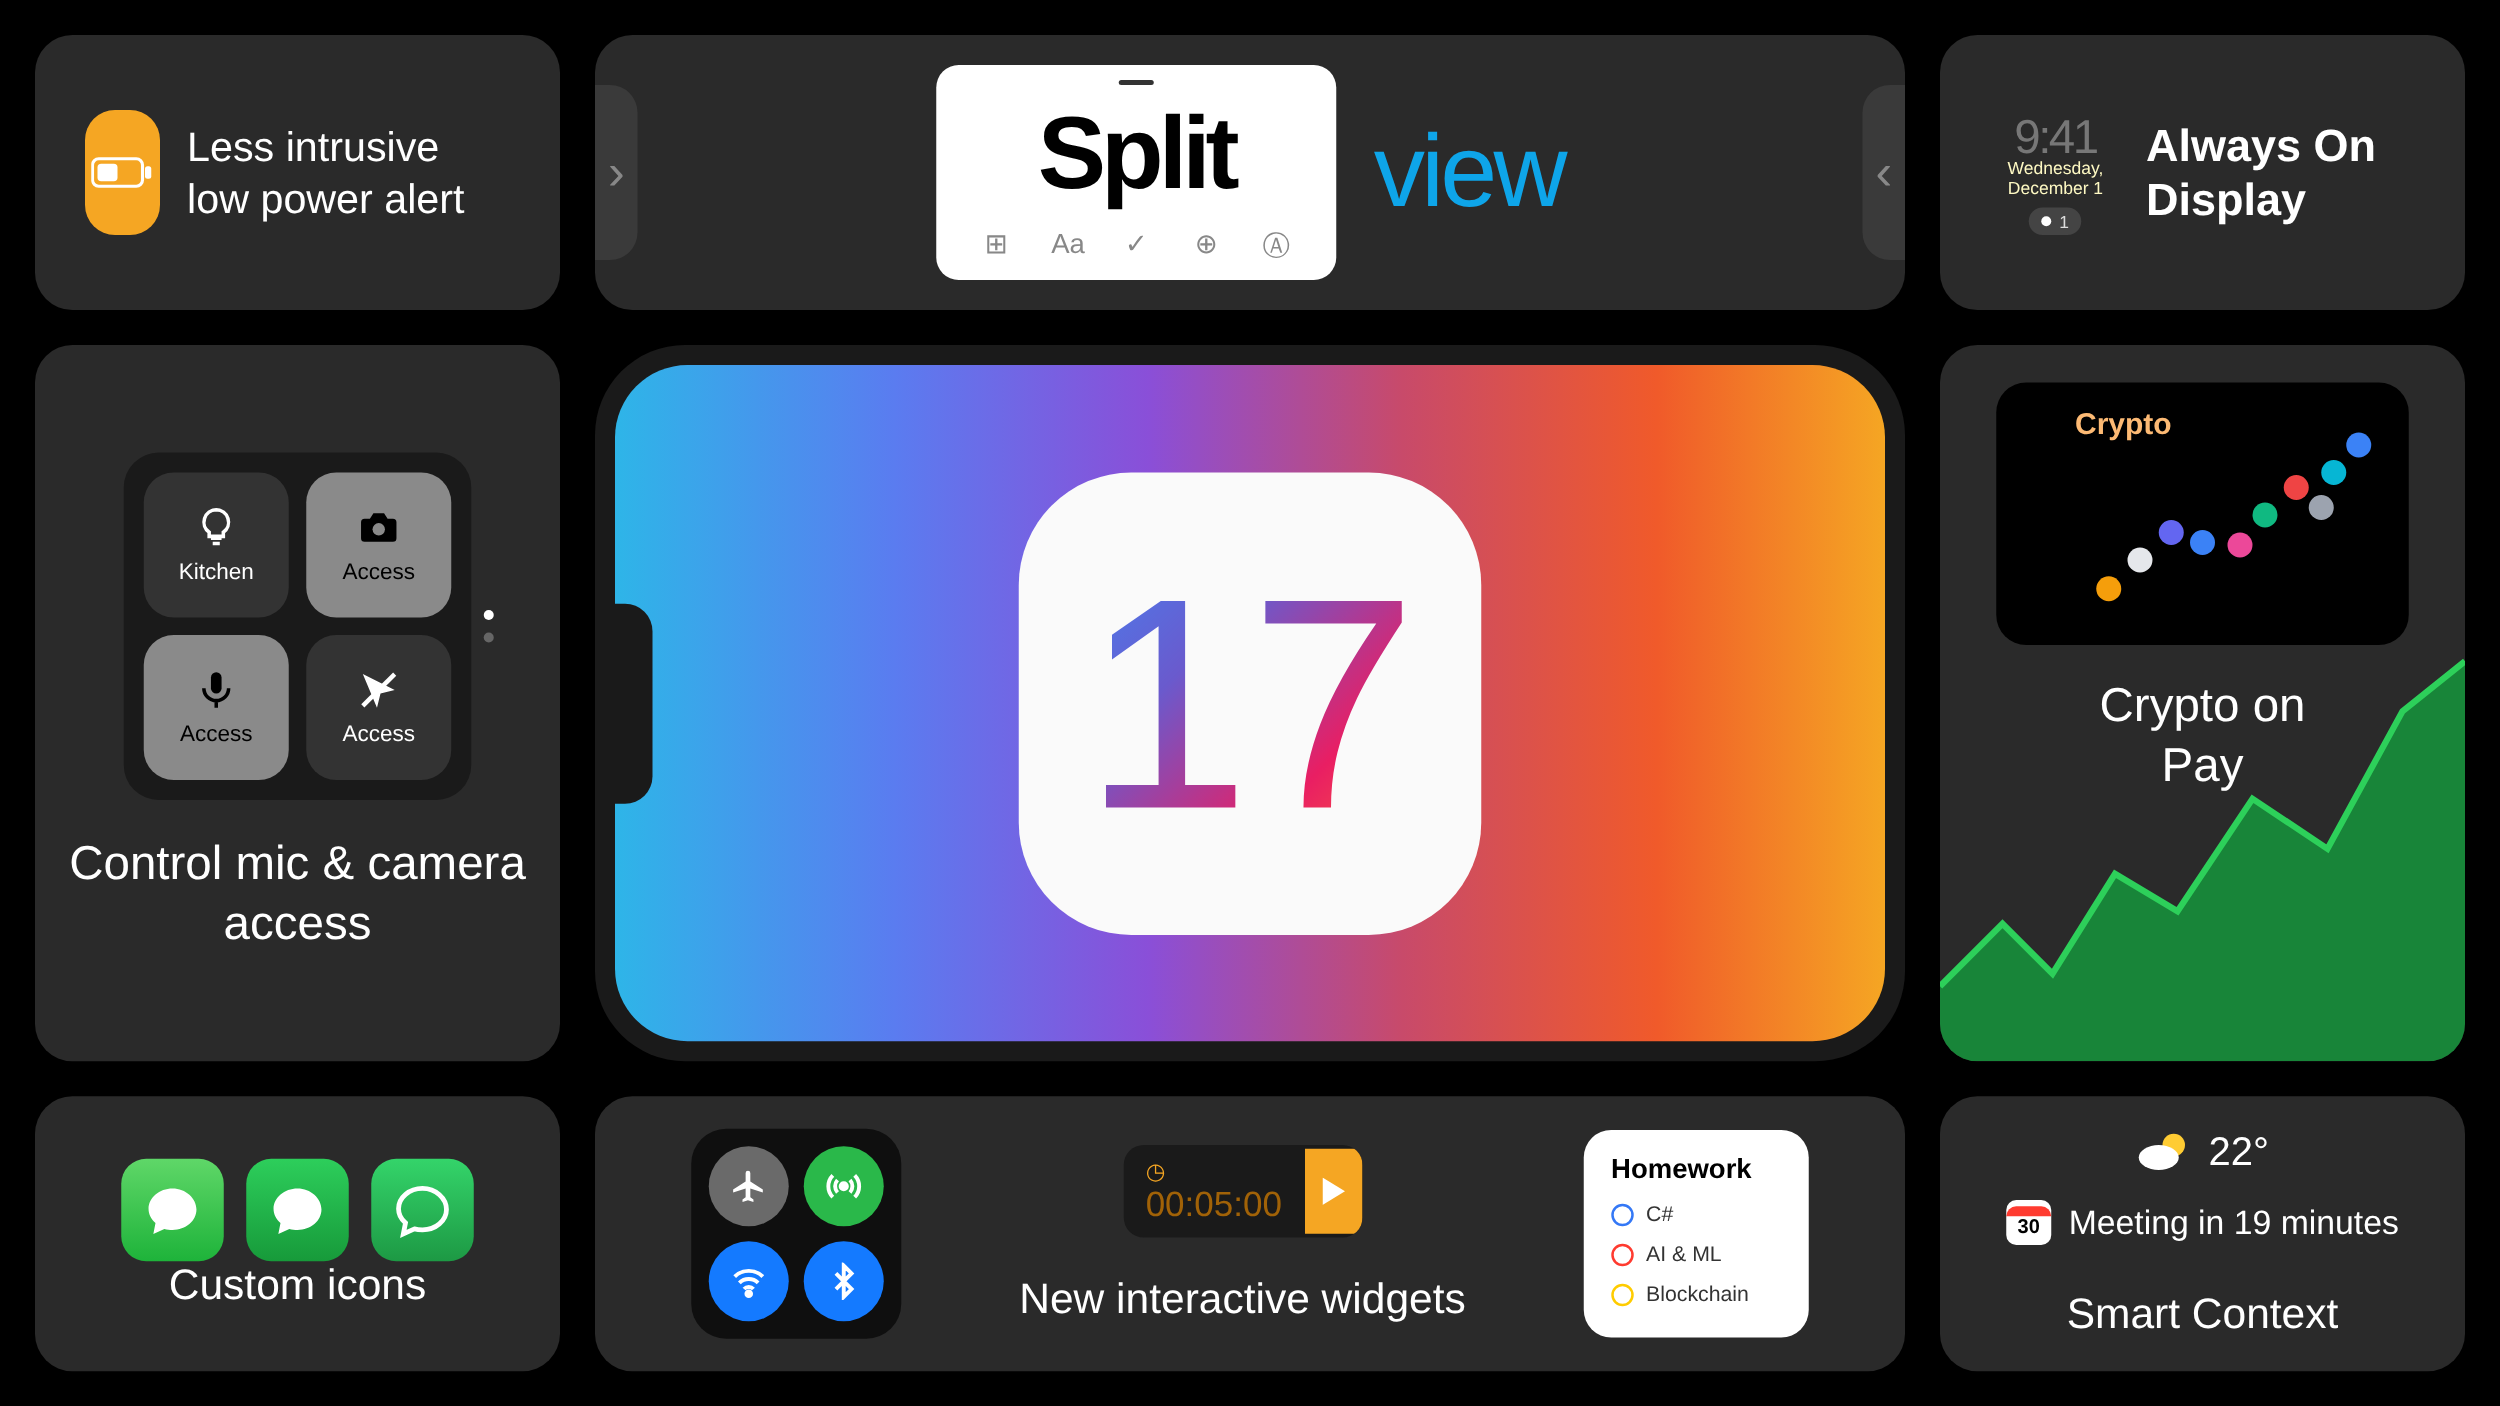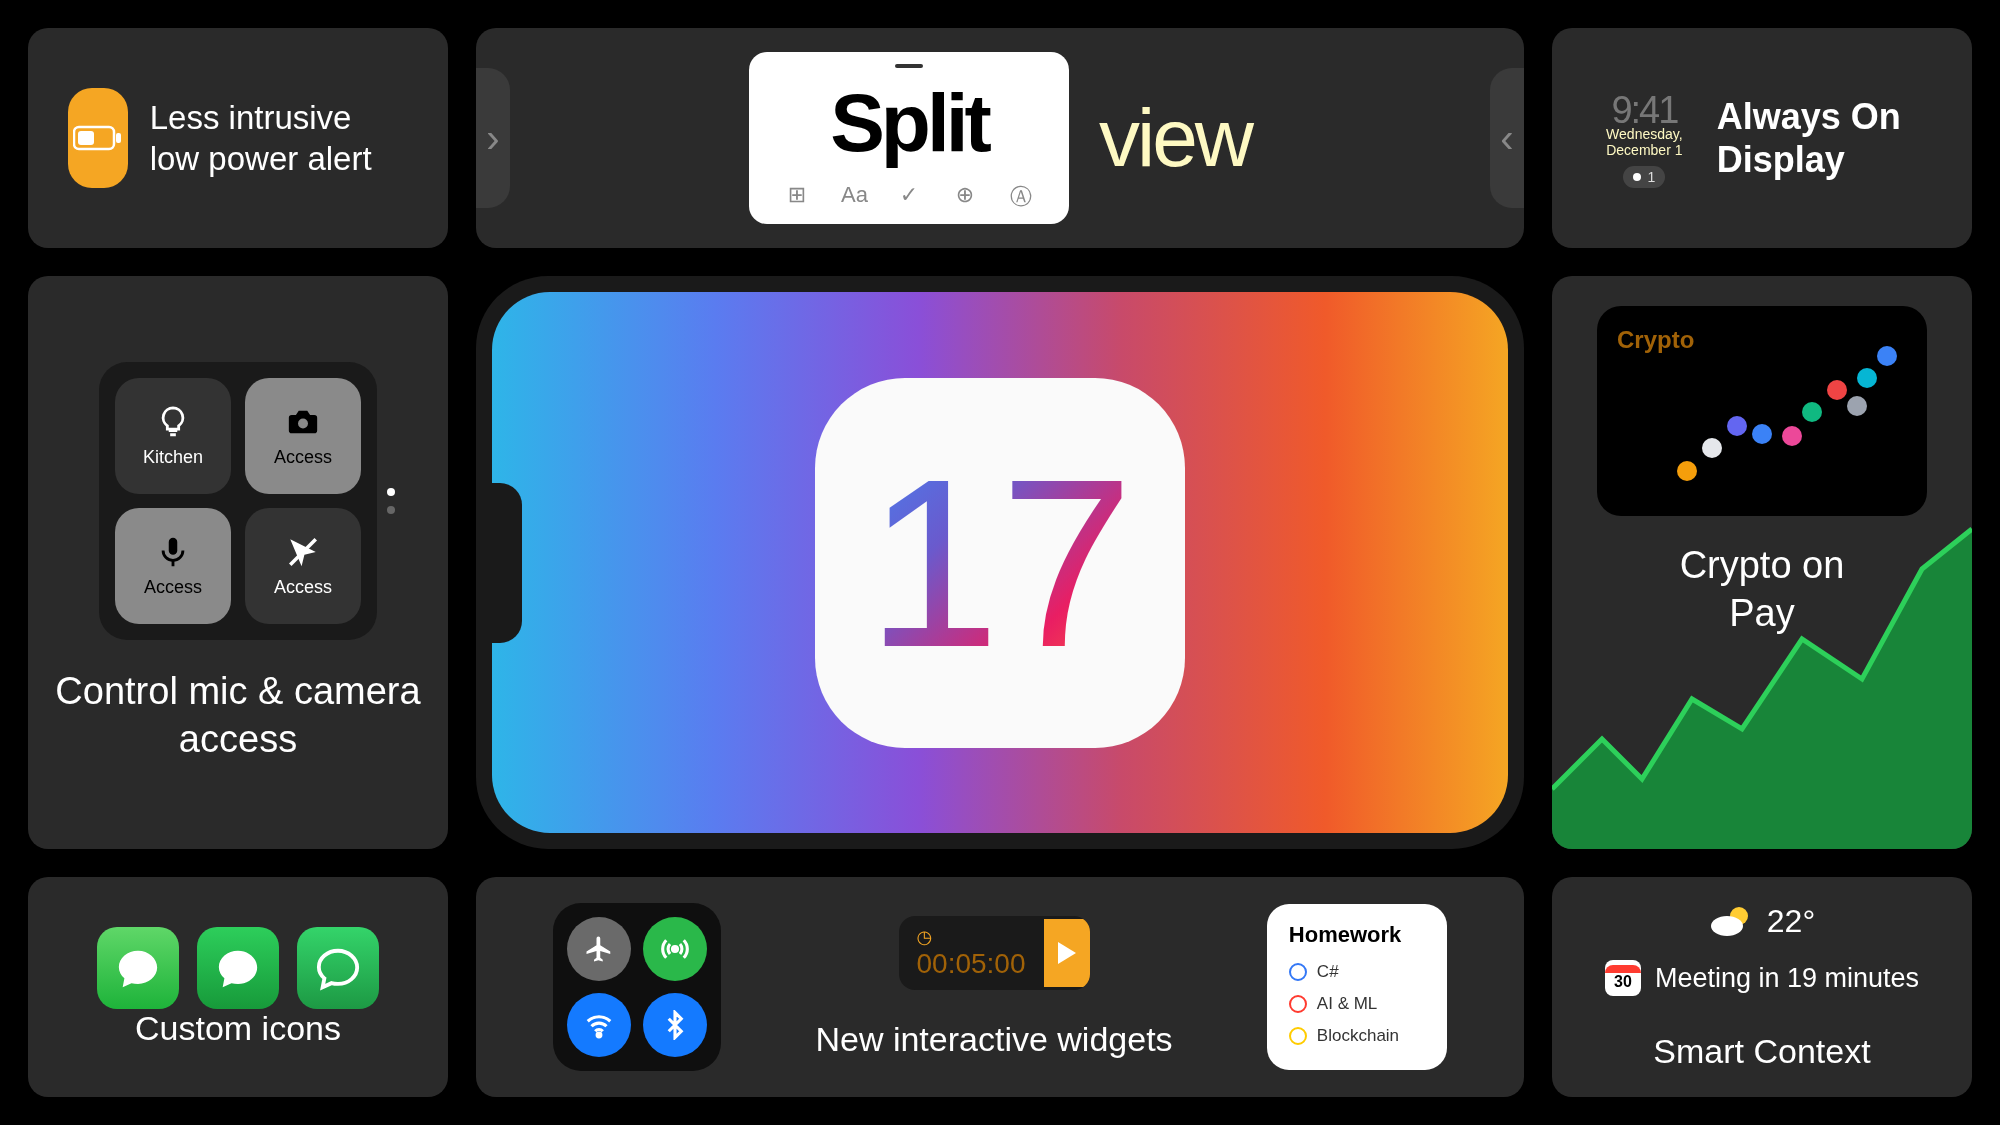--- a/index.html
+++ b/index.html
@@ -9,21 +9,21 @@
   width: 2000px;
   height: 1125px;
   padding: 28px;
   display: grid;
   grid-template-columns: 420px 1fr 420px;
   grid-template-rows: 220px 1fr 220px;
   gap: 28px;
 }
 .card {
   background: #2a2a2a;
-  border-radius: 20px;
+  border-radius: 30px;
   position: relative;
   overflow: hidden;
 }
 
 
 .low-power {
   display: flex;
   align-items: center;
   padding: 0 40px;
   gap: 22px;
@@ -75,21 +75,21 @@
 }
 .split-notch {
   width: 28px;
   height: 4px;
   background: #333;
   border-radius: 2px;
   margin: 0 auto 8px;
 }
 .split-title-row { display: flex; align-items: center; justify-content: center; }
 .split-bold { color: #000; font-weight: 800; font-size: 82px; letter-spacing: -4px; }
-.split-light { color: #fef9c3; font-size: 82px; font-weight: 500; letter-spacing: -3px; }
+.split-light { color: #0ea5e9; font-size: 82px; font-weight: 500; letter-spacing: -3px; }
 .split-toolbar {
   display: flex;
   justify-content: space-around;
   padding: 12px 20px 8px;
   color: #888;
   font-size: 22px;
 }
 .split-toolbar span { width: 24px; text-align: center; }
 
 
@@ -246,23 +246,24 @@
 .crypto-widget {
   background: #000;
   border-radius: 24px;
   width: 330px;
   height: 210px;
   padding: 20px;
   position: relative;
   overflow: hidden;
 }
 .crypto-widget-title {
-  color: #a16207;
+  color: #fdba74;
   font-size: 24px;
   font-weight: 600;
+  margin-left: 43px;
 }
 .crypto-widget-title::before { content: ""; }
 .crypto-dots-cluster {
   position: absolute;
   right: 20px;
   top: 40px;
   width: 240px;
   height: 150px;
 }
 .cdot { position: absolute; width: 20px; height: 20px; border-radius: 50%; }

